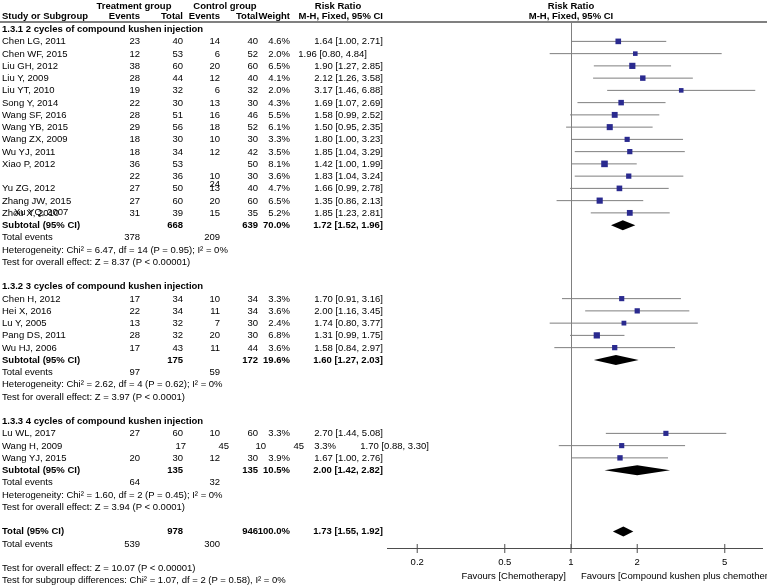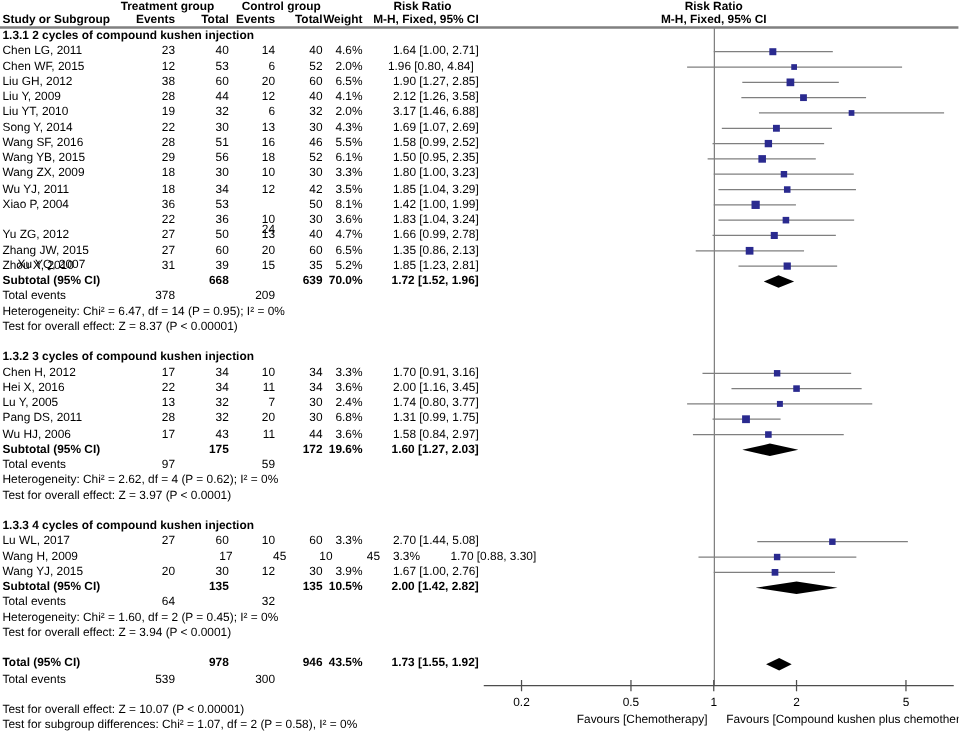--- a/index.html
+++ b/index.html
@@ -52,21 +52,21 @@
         <span class="cell" style="right: 93px;">4.6%</span>
         <span class="cell" style="right: 0px;">1.64 [1.00, 2.71]</span>
       </div>
       <div class="row" style="top: 47.5px;">
         <span class="cell" style="left: 2px;">Chen WF, 2015</span>
         <span class="cell" style="right: 243px;">12</span>
         <span class="cell" style="right: 200px;">53</span>
         <span class="cell" style="right: 163px;">6</span>
         <span class="cell" style="right: 125px;">52</span>
         <span class="cell" style="right: 93px;">2.0%</span>
-        <span class="cell" style="right: 4px; text-align: right;">1.96 [0.80, 4.84]</span>
+        <span class="cell" style="right: 16px; text-align: right;">1.96 [0.80, 4.84]</span>
       </div>
       <div class="row" style="top: 59.75px;">
         <span class="cell" style="left: 2px;">Liu GH, 2012</span>
         <span class="cell" style="right: 243px;">38</span>
         <span class="cell" style="right: 200px;">60</span>
         <span class="cell" style="right: 163px;">20</span>
         <span class="cell" style="right: 125px;">60</span>
         <span class="cell" style="right: 93px;">6.5%</span>
         <span class="cell" style="right: 0px;">1.90 [1.27, 2.85]</span>
       </div>
@@ -127,21 +127,21 @@
       <div class="row" style="top: 145.5px;">
         <span class="cell" style="left: 2px;">Wu YJ, 2011</span>
         <span class="cell" style="right: 243px;">18</span>
         <span class="cell" style="right: 200px;">34</span>
         <span class="cell" style="right: 163px;">12</span>
         <span class="cell" style="right: 125px;">42</span>
         <span class="cell" style="right: 93px;">3.5%</span>
         <span class="cell" style="right: 0px;">1.85 [1.04, 3.29]</span>
       </div>
       <div class="row" style="top: 157.75px;">
-        <span class="cell" style="left: 2px;">Xiao P, 2004</span>
+        <span class="cell" style="left: 2px;">Xiao P, 2012</span>
         <span class="cell" style="right: 243px;">36</span>
         <span class="cell" style="right: 200px;">53</span>
         <span class="cell" style="right: 163px; margin-top: 20px;">24</span>
         <span class="cell" style="right: 125px;">50</span>
         <span class="cell" style="right: 93px;">8.1%</span>
         <span class="cell" style="right: 0px;">1.42 [1.00, 1.99]</span>
       </div>
       <div class="row" style="top: 170px;">
         <span class="cell" style="left: 14px; margin-top: 36px;">Xu YQ, 2007</span>
         <span class="cell" style="right: 243px;">22</span>
@@ -307,21 +307,21 @@
       <div class="row" style="top: 488.5px;">
         <span class="cell" style="left: 2px;">Heterogeneity: Chi² = 1.60, df = 2 (P = 0.45); I² = 0%</span>
       </div>
       <div class="row" style="top: 500.75px;">
         <span class="cell" style="left: 2px;">Test for overall effect: Z = 3.94 (P &lt; 0.0001)</span>
       </div>
       <div class="row" style="top: 525.25px;">
         <span class="cell b" style="left: 2px;">Total (95% CI)</span>
         <span class="cell b" style="right: 200px;">978</span>
         <span class="cell b" style="right: 125px;">946</span>
-        <span class="cell b" style="right: 93px;">43.5%</span>
+        <span class="cell b" style="right: 93px;">100.0%</span>
         <span class="cell b" style="right: 0px;">1.73 [1.55, 1.92]</span>
       </div>
       <div class="row" style="top: 537.5px;">
         <span class="cell" style="left: 2px;">Total events</span>
         <span class="cell" style="right: 243px;">539</span>
         <span class="cell" style="right: 163px;">300</span>
       </div>
       <div class="row" style="top: 562px;">
         <span class="cell" style="left: 2px;">Test for overall effect: Z = 10.07 (P &lt; 0.00001)</span>
       </div>

